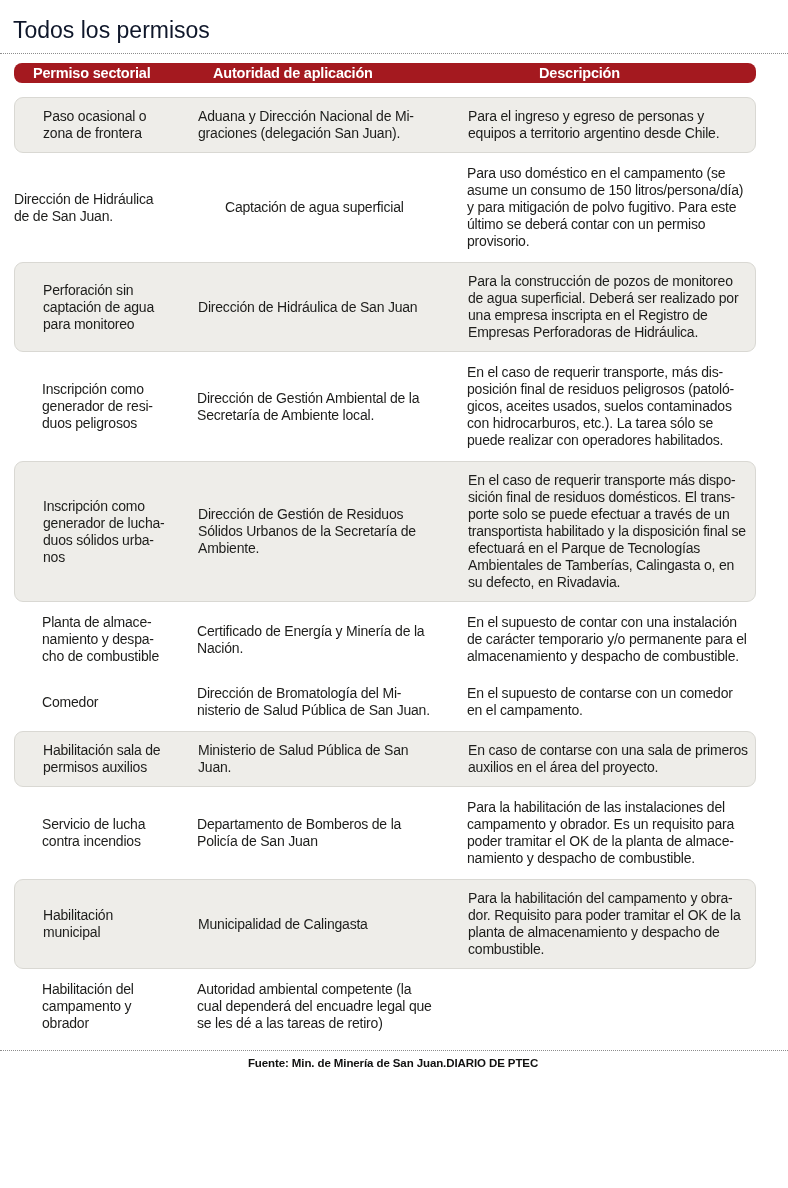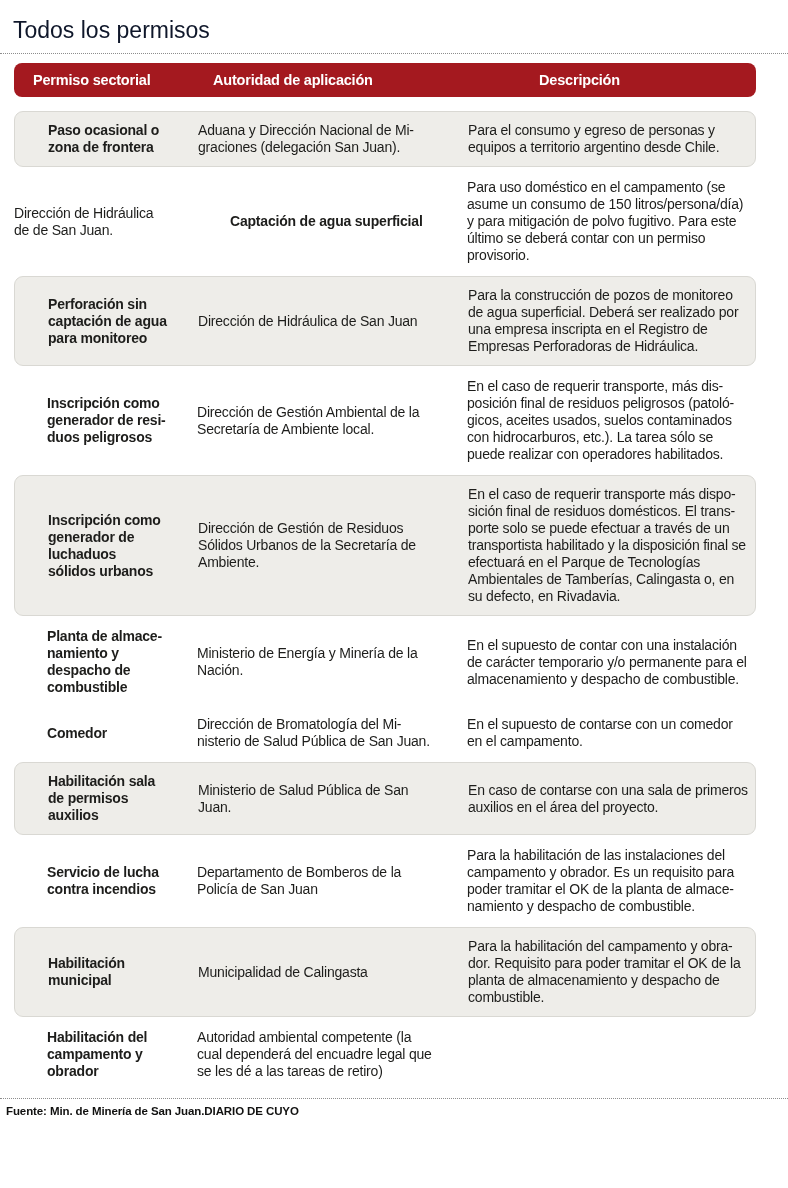--- a/index.html
+++ b/index.html
@@ -14,21 +14,21 @@
 
   .title {
     font-size: 23px; font-weight: 400; color: #0f172a;
     margin: 0 0 9px 13px; letter-spacing: 0;
   }
   .dotted { border-top: 1px dotted #8d8d8d; height: 0; margin: 0 0 0 0; }
 
   .tablewrap { margin: 9px 32px 0 14px; width: 742px; }
 
   .thead {
-    background: #a4191f; border-radius: 8px; height: 34px;
+    background: #a4191f; border-radius: 8px; height: 20px;
     display: grid; grid-template-columns: 183px 270px 289px;
     align-items: center; color: #ffffff; font-weight: 700; font-size: 14.5px;
     margin-bottom: 14px;
   }
   .thead .h1 { padding-left: 19px; }
   .thead .h2 { padding-left: 16px; }
   .thead .h3 { text-align: center; padding-right: 64px; }
 
   .row {
     display: grid; grid-template-columns: 183px 270px 289px;
@@ -36,27 +36,27 @@
     padding: 10px 0;
     font-size: 14px; line-height: 17px;
   }
   .row.shaded {
     background: #eeede9;
     border: 1px solid #d9d8d3;
     border-radius: 9px;
     margin: 2px 0;
   }
   .cell { align-self: center; }
-  .c1 { font-weight: 700; padding-left: 14px; padding-right: 31px; margin-left: 19px; }
+  .c1 { font-weight: 400; padding-left: 28px; padding-right: 31px; }
   .c2 { padding-right: 32px; }
   .c3 { padding-right: 9px; }
 
   .footrule { margin-top: 8px; }
   .footer {
-    display: flex; justify-content: flex-start; align-items: baseline;
+    display: flex; justify-content: center; align-items: baseline;
     padding: 6px 8px 0 6px;
     font-size: 11.5px; font-weight: 700; color: #111110; letter-spacing: -0.1px;
   }
 </style>
 </head>
 <body>
 
 <div class="page">
 
   <h1 class="title">Todos los permisos</h1>
@@ -68,21 +68,21 @@
     <div class="thead">
       <div class="h1">Permiso sectorial</div>
       <div class="h2">Autoridad de aplicación</div>
       <div class="h3">Descripción</div>
     </div>
 
     <div id="rows">
         <div class="row shaded">
     <div class="cell c1">Paso ocasional o zona de frontera</div>
     <div class="cell c2">Aduana y Dirección Nacional de Mi­graciones (delegación San Juan).</div>
-    <div class="cell c3">Para el consumo y egreso de personas y equipos a territorio argentino desde Chile.</div>
+    <div class="cell c3">Para el ingreso y egreso de personas y equipos a territorio argentino desde Chile.</div>
   </div>
         <div class="row">
     <div class="cell c2">Dirección de Hidráulica de de San Juan.</div>
     <div class="cell c1">Captación de agua superficial</div>
     <div class="cell c3">Para uso doméstico en el campamento (se asume un consumo de 150 litros/persona/día) y para mitigación de polvo fugitivo. Para este último se deberá contar con un permi­so provisorio.</div>
   </div>
         <div class="row shaded">
     <div class="cell c1">Perforación sin captación de agua para monitoreo</div>
     <div class="cell c2">Dirección de Hidráulica de San Juan</div>
     <div class="cell c3">Para la construcción de pozos de monitoreo de agua superficial. Deberá ser realizado por una empresa inscripta en el Registro de Empresas Perforadoras de Hidráulica.</div>
@@ -92,21 +92,21 @@
     <div class="cell c2">Dirección de Gestión Ambiental de la Secretaría de Ambiente local.</div>
     <div class="cell c3">En el caso de requerir transporte, más dis­posición final de residuos peligrosos (patoló­gicos, aceites usados, suelos contaminados con hidrocarburos, etc.). La tarea sólo se puede realizar con operadores habilitados.</div>
   </div>
         <div class="row shaded">
     <div class="cell c1">Inscripción como generador de lucha­duos sólidos urba­nos</div>
     <div class="cell c2">Dirección de Gestión de Residuos Sólidos Urbanos de la Secretaría de Ambiente.</div>
     <div class="cell c3">En el caso de requerir transporte más dispo­sición final de residuos domésticos. El trans­porte solo se puede efectuar a través de un transportista habilitado y la disposición final se efectuará en el Parque de Tecnologías Ambientales de Tamberías, Calingasta o, en su defecto, en Rivadavia.</div>
   </div>
         <div class="row">
     <div class="cell c1">Planta de almace­namiento y despa­cho de combustible</div>
-    <div class="cell c2">Ministerio de Energía y Minería de la Nación.</div>
+    <div class="cell c2">Certificado de Energía y Minería de la Nación.</div>
     <div class="cell c3">En el supuesto de contar con una instala­ción de carácter temporario y/o permanente para el almacenamiento y despacho de combustible.</div>
   </div>
         <div class="row">
     <div class="cell c1">Comedor</div>
     <div class="cell c2">Dirección de Bromatología del Mi­nisterio de Salud Pública de San Juan.</div>
     <div class="cell c3">En el supuesto de contarse con un comedor en el campamento.</div>
   </div>
         <div class="row shaded">
     <div class="cell c1">Habilitación sala de permisos auxilios</div>
     <div class="cell c2">Ministerio de Salud Pública de San Juan.</div>
@@ -127,16 +127,16 @@
     <div class="cell c2">Autoridad ambiental competente (la cual dependerá del encuadre legal que se les dé a las tareas de retiro)</div>
   </div>
       </div>
 
   </div>
 
   <div class="dotted footrule"></div>
 
   <div class="footer">
     <span>Fuente: Min. de Minería de San Juan.</span>
-    <span>DIARIO DE CUYO</span>
+    <span>DIARIO DE PTEC</span>
   </div>
 
 </div>
 
 </body></html>

